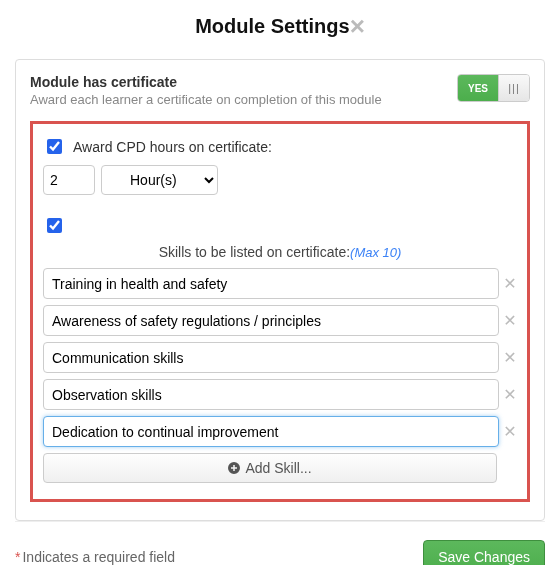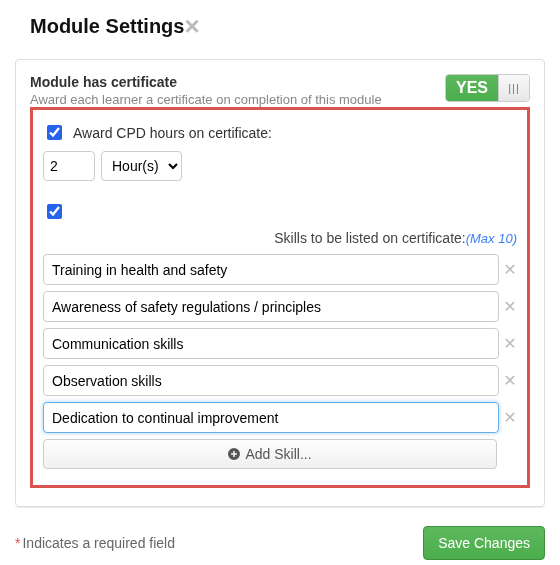--- a/index.html
+++ b/index.html
@@ -6,21 +6,21 @@
     margin: 0;
     font-family: "Helvetica Neue", Helvetica, Arial, sans-serif;
     font-size: 14px;
     color: #333;
     background: #fff;
     width: 560px;
   }
   .modal-header {
     padding: 15px 30px 10px;
     display: flex;
-    justify-content: flex-start;
+    justify-content: center;
     align-items: flex-start;
   }
   .modal-header h3 {
     margin: 0;
     font-size: 20px;
     font-weight: 700;
     color: #111;
   }
   .close-x {
     font-size: 26px;
@@ -55,34 +55,35 @@
     display: flex;
     border: 1px solid #ccc;
     border-radius: 4px;
     overflow: hidden;
     height: 26px;
   }
   .yes {
     background: linear-gradient(#5cb85c, #4cae4c);
     color: #fff;
     font-weight: 700;
-    font-size: 16px;
+    font-size: 10px;
     padding: 0 10px;
     display: flex; align-items:center;
     border-right:1px solid #ccc;
   }
   .no {
     width: 30px;
     background: linear-gradient(#f9f9f9,#e6e6e6);
     display:flex; align-items:center; justify-content:center;
     color:#777;
   }
   .no span { letter-spacing:1px; font-size:11px;}
   .red-box {
     border: 3px solid #d9534f;
+    margin-top: 14px;
     padding: 12px 10px 16px;
     position: relative;
   }
   .checkbox-line {
     display:flex; align-items:center; gap:8px;
     margin-bottom: 8px;
   }
   input[type=checkbox]{
     width:15px;height:15px;
     accent-color:#2563eb;
@@ -93,29 +94,29 @@
   }
   input[type=text].small {
     width: 38px;
     padding: 4px 6px;
     border:1px solid #ccc;
     border-radius:4px;
     font-size:14px;
     height: 20px;
   }
   select {
-    padding: 4px 6px;
+    padding: 4px 24px;
     border:1px solid #ccc;
     border-radius:4px;
     font-size:14px;
     height: 30px;
     background:#fff;
   }
   .skills-header {
-    display:flex; justify-content:flex-end; align-items:baseline;
+    display:flex; justify-content:center; align-items:baseline;
     margin-top: 6px; margin-bottom:8px;
   }
   .skills-header .label { font-size:14px; color:#444;}
   .skills-header .max { font-style:italic; color:#3b82f6; font-size:13px;}
   .skill-row {
     display:flex; align-items:center; gap:4px; margin-bottom:6px;
   }
   .skill-input {
     flex:1; padding:6px 8px;
     border:1px solid #ccc; border-radius:4px;

